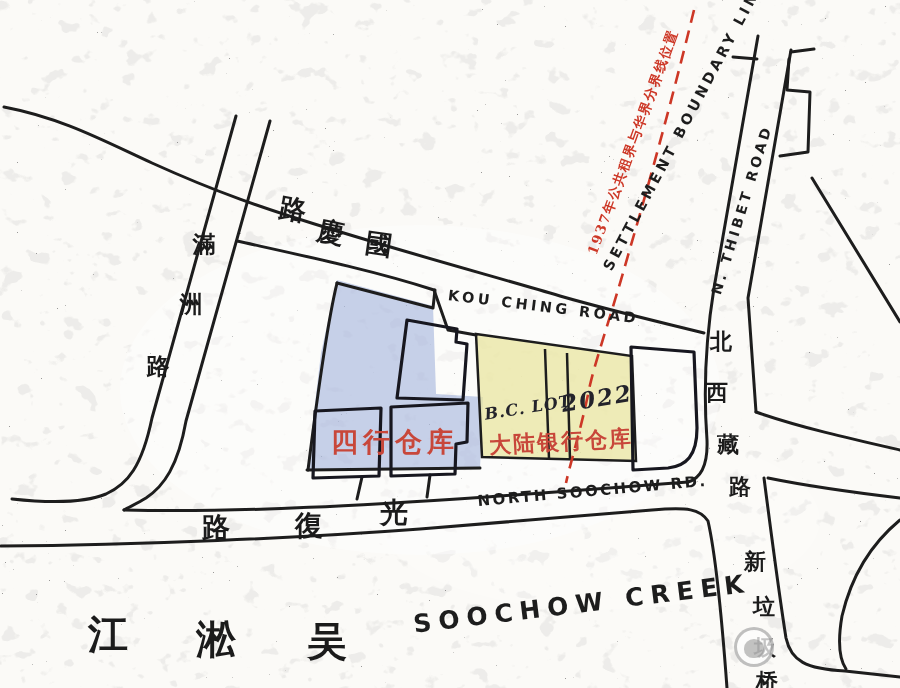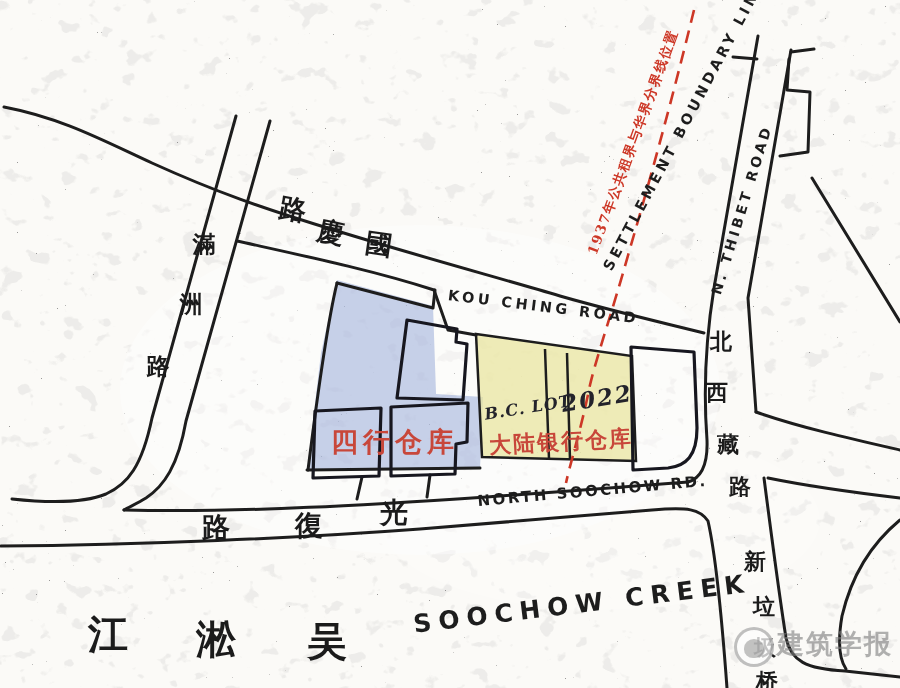--- a/index.html
+++ b/index.html
@@ -117,15 +117,14 @@
   <div class="lbl cjk chr" style="left:767px;top:681px;font-size:22px;">桥</div>
 
   <div class="lbl cjk chr red" style="left:395px;top:441px;font-size:27px;letter-spacing:5px;">四行仓库</div>
   <div class="lbl cjk chr red" style="left:561px;top:441px;font-size:22px;letter-spacing:2px;transform:translate(-50%,-50%) rotate(-3deg);">大陆银行仓库</div>
   <div class="lbl lot chr" style="left:528px;top:408px;font-size:16px;letter-spacing:1px;transform:translate(-50%,-50%) rotate(-9deg);">B.C. LOT</div>
   <div class="lbl lot chr" style="left:597px;top:398px;font-size:23px;letter-spacing:2px;transform:translate(-50%,-50%) rotate(-9deg);">2022</div>
 
   <div class="wm-logo">
     <div class="wm-blob"></div>
   </div>
-  <div class="lbl wm-text" style="left:777px;top:630px;font-size:27px;">建筑学报</div>
 
 </div>
 
 </body></html>

